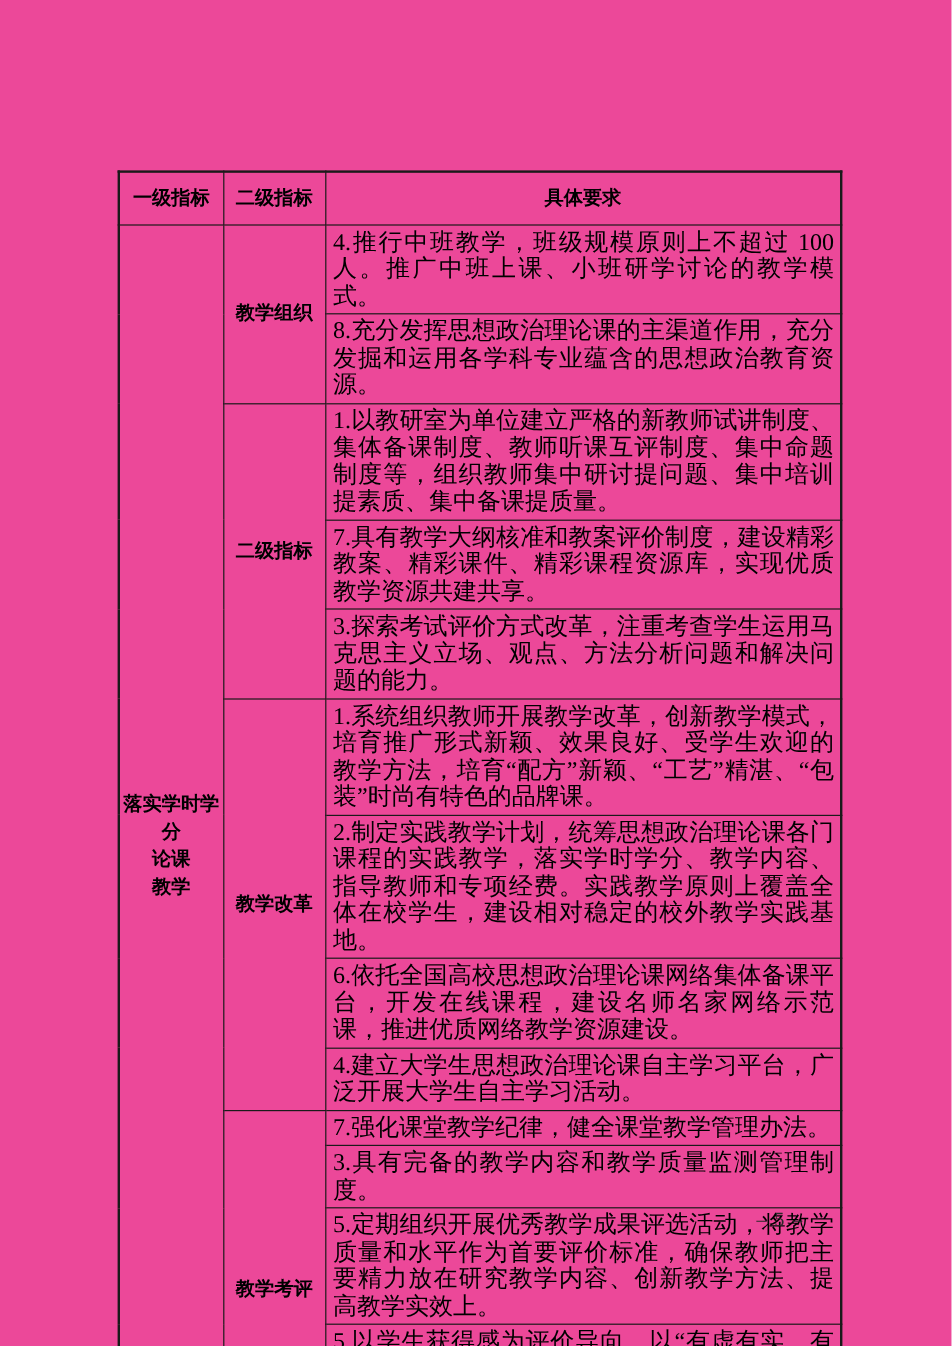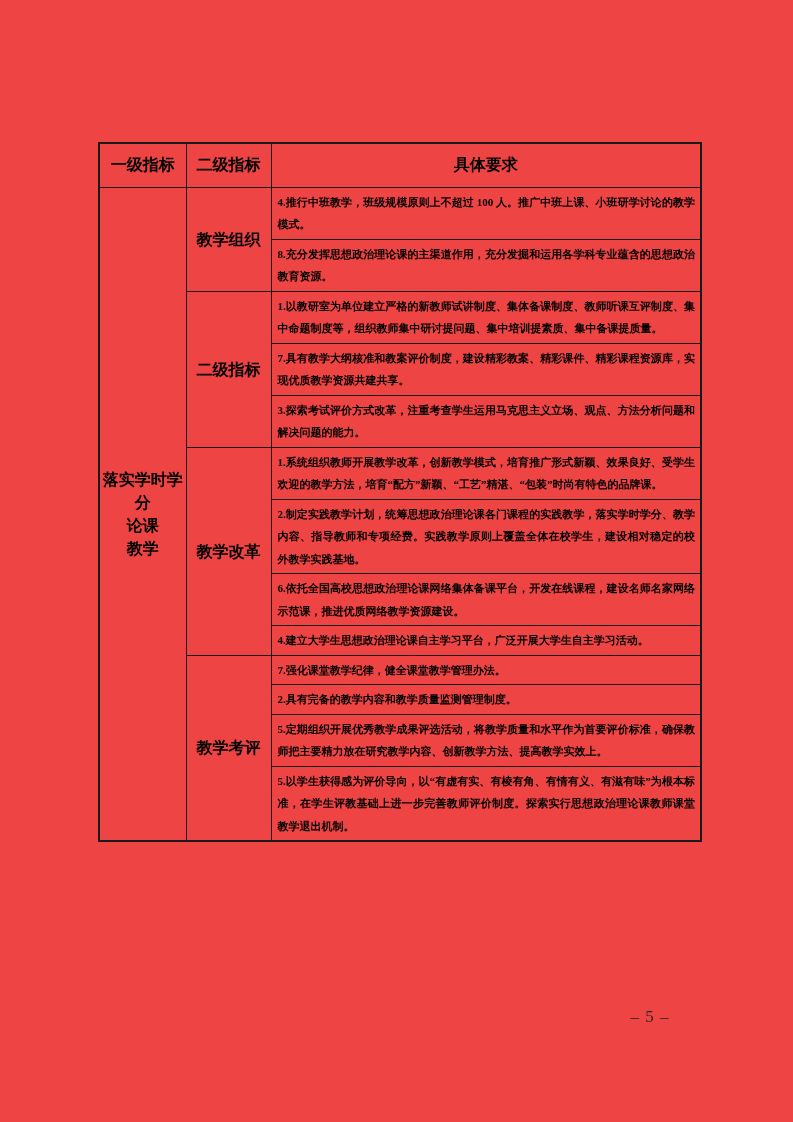--- a/index.html
+++ b/index.html
@@ -4,21 +4,21 @@
 <style>
   html, body {
     margin: 0;
     padding: 0;
     background: #ffffff;
   }
   .page {
     position: relative;
     width: 793px;
     height: 1122px;
-    background: #ef4444;
+    background: #ec4899;
     color: #000000;
     font-family: "Liberation Serif", serif;
     overflow: hidden;
   }
   table.criteria {
     position: absolute;
     left: 98px;
     top: 142px;
     width: 602px;
     border-collapse: collapse;
@@ -46,26 +46,25 @@
     font-family: "Liberation Sans", sans-serif;
     font-weight: bold;
     font-size: 16px;
     line-height: 23px;
     text-align: center;
     vertical-align: middle;
     white-space: pre-line;
     padding: 2px;
   }
   td.req {
-    font-size: 11px;
+    font-size: 20px;
     line-height: 22.5px;
     text-align: justify;
     vertical-align: middle;
     padding: 3px 5px 3px 6px;
-    font-weight: bold;
   }
   .page-number {
     position: absolute;
     top: 1007px;
     left: 618px;
     width: 64px;
     text-align: center;
     font-size: 17px;
     letter-spacing: 1px;
     color: #2a2a2a;
@@ -126,21 +125,21 @@
       </tr>
       <tr>
         <td class="req">4.建立大学生思想政治理论课自主学习平台，广泛开展大学生自主学习活动。</td>
       </tr>
 
       <tr>
         <td class="indicator" rowspan="4">教学考评</td>
         <td class="req">7.强化课堂教学纪律，健全课堂教学管理办法。</td>
       </tr>
       <tr>
-        <td class="req">2.具有完备的教学内容和教学质量监测管理制度。</td>
+        <td class="req">3.具有完备的教学内容和教学质量监测管理制度。</td>
       </tr>
       <tr>
         <td class="req">5.定期组织开展优秀教学成果评选活动，将教学质量和水平作为首要评价标准，确保教师把主要精力放在研究教学内容、创新教学方法、提高教学实效上。</td>
       </tr>
       <tr>
         <td class="req">5.以学生获得感为评价导向，以“有虚有实、有棱有角、有情有义、有滋有味”为根本标准，在学生评教基础上进一步完善教师评价制度。探索实行思想政治理论课教师课堂教学退出机制。</td>
       </tr>
     </tbody>
   </table>
 

